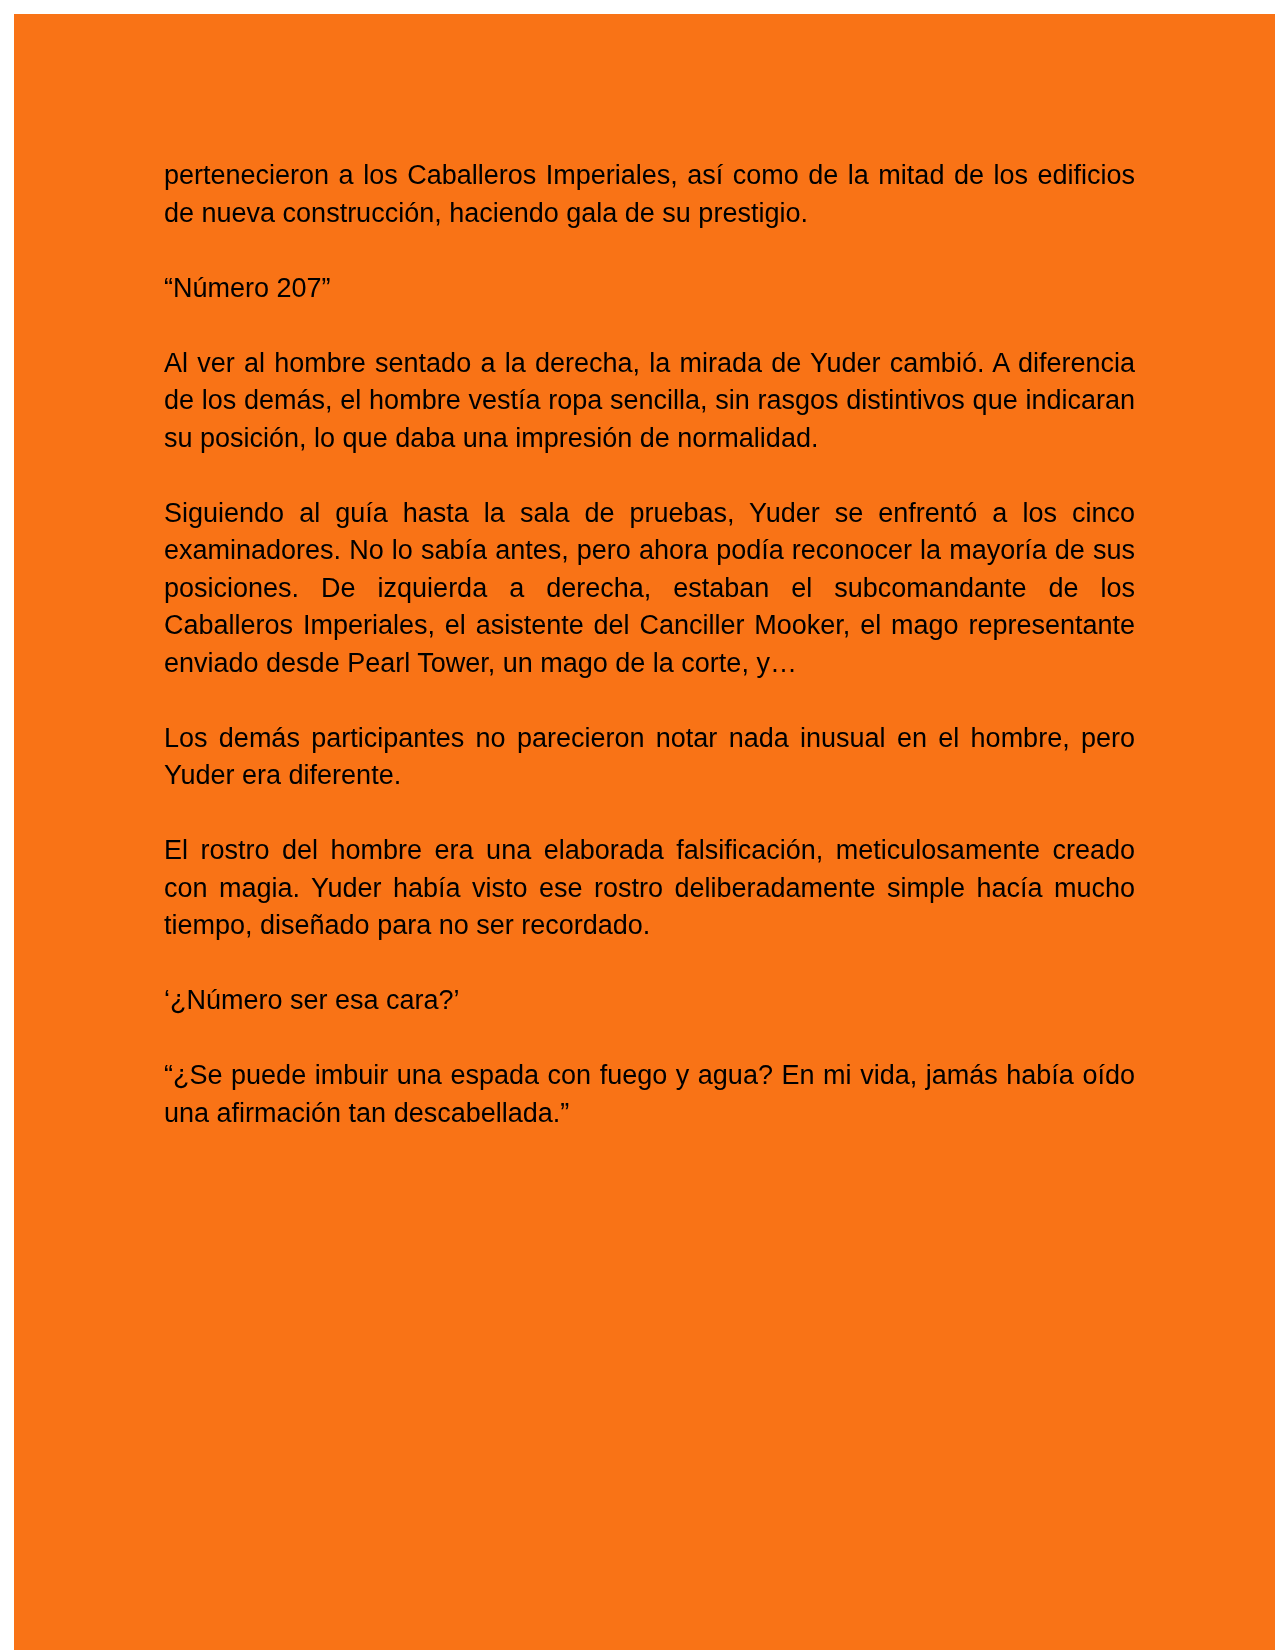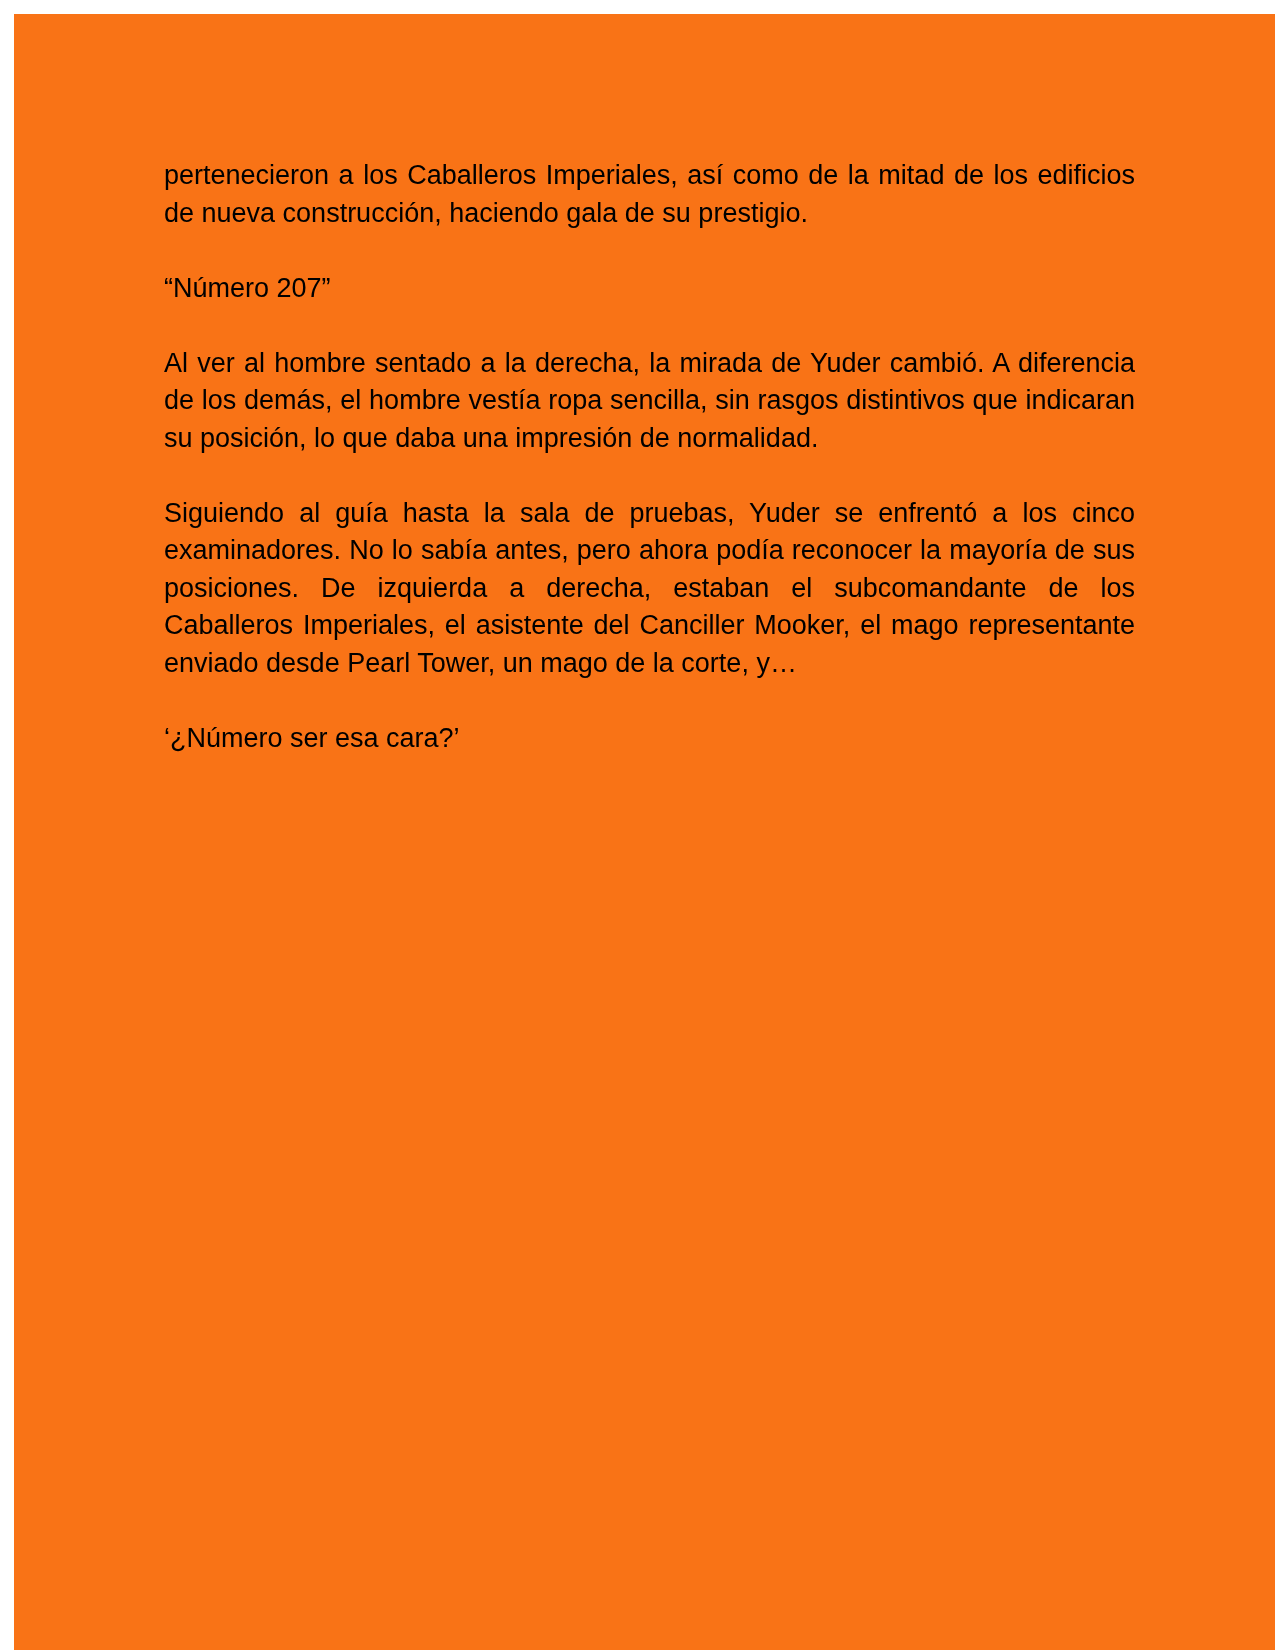--- a/index.html
+++ b/index.html
@@ -32,14 +32,17 @@
   }
 </style>
 </head>
 <body>
 
 <div class="page">
   <p class="body-paragraph">pertenecieron a los Caballeros Imperiales, así como de la mitad de los edificios de nueva construcción, haciendo gala de su prestigio.</p>
   <p class="body-paragraph">“Número 207”</p>
   <p class="body-paragraph">Al ver al hombre sentado a la derecha, la mirada de Yuder cambió. A diferencia de los demás, el hombre vestía ropa sencilla, sin rasgos distintivos que indicaran su posición, lo que daba una impresión de normalidad.</p>
   <p class="body-paragraph">Siguiendo al guía hasta la sala de pruebas, Yuder se enfrentó a los cinco examinadores. No lo sabía antes, pero ahora podía reconocer la mayoría de sus posiciones. De izquierda a derecha, estaban el subcomandante de los Caballeros Imperiales, el asistente del Canciller Mooker, el mago representante enviado desde Pearl Tower, un mago de la corte, y…</p>
+  <p class="body-paragraph">Los demás participantes no parecieron notar nada inusual en el hombre, pero Yuder era diferente.</p>
+  <p class="body-paragraph">El rostro del hombre era una elaborada falsificación, meticulosamente creado con magia. Yuder había visto ese rostro deliberadamente simple hacía mucho tiempo, diseñado para no ser recordado.</p>
   <p class="body-paragraph">‘¿Número ser esa cara?’</p>
+  <p class="body-paragraph">“¿Se puede imbuir una espada con fuego y agua? En mi vida, jamás había oído una afirmación tan descabellada.”</p>
 </div>
 
 </body></html>

